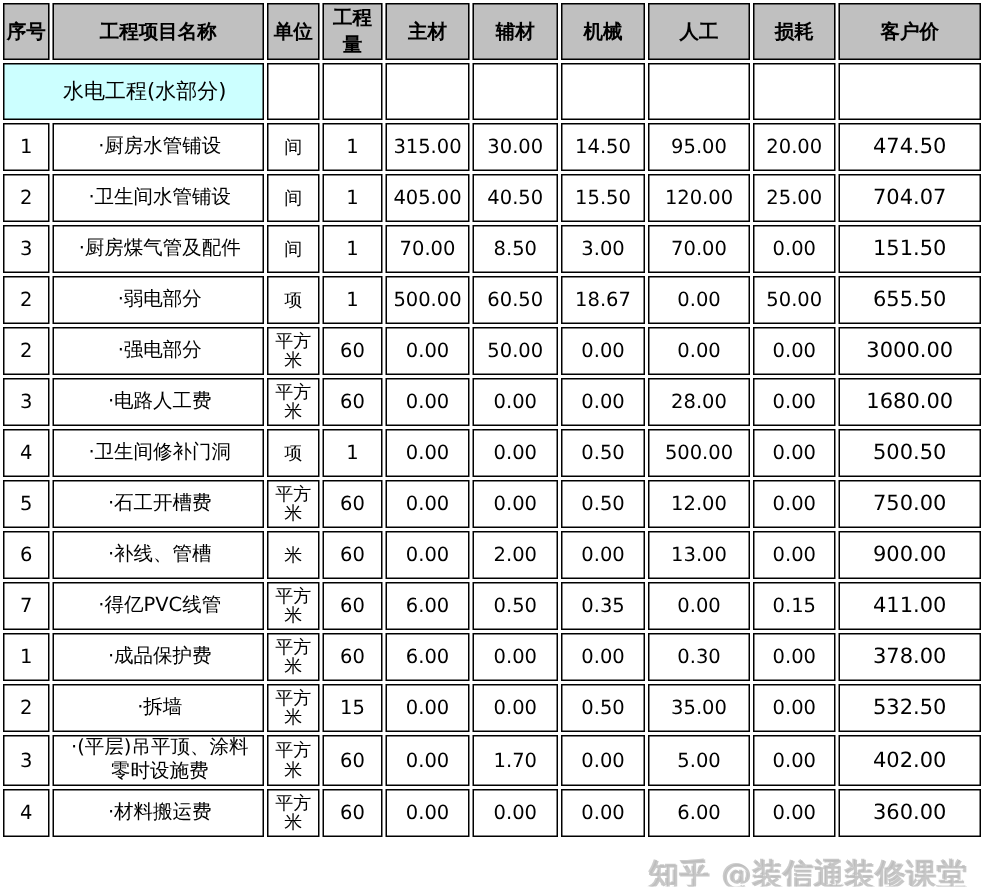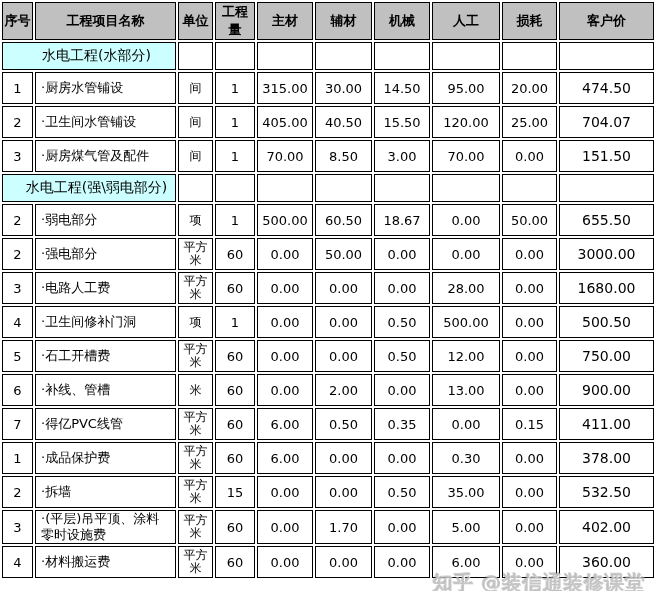--- a/index.html
+++ b/index.html
@@ -31,27 +31,27 @@
     background:#fff;
     overflow:hidden;
   }
   th{
     background:var(--header-bg);
     font-weight:bold;
     height:26px;
     font-size:13px;
   }
   td{height:32px;}
-  tr[data-name="section-row"] td{height:28px;padding-left:15px;}
+  tr[data-name="section-row"] td{height:38px;padding-left:15px;}
   .section-title{
     background:var(--section-bg);
     font-size:14px;
   }
   .col-name{
-    text-align:left;
+    text-align:center;
     padding:0 3px 0 5px;
     line-height:16px;
   }
   .col-unit{
     font-size:12px;
     line-height:13px;
     padding:1px 0;
   }
   .col-price{
     font-weight:normal;
@@ -142,31 +142,20 @@
         <td class="col-name" data-name="cell-name">·厨房煤气管及配件</td>
         <td class="col-unit" data-name="cell-unit">间</td>
         <td class="col-qty" data-name="cell-qty">1</td>
         <td class="col-main" data-name="cell-main">70.00</td>
         <td class="col-aux" data-name="cell-aux">8.50</td>
         <td class="col-mach" data-name="cell-mach">3.00</td>
         <td class="col-labor" data-name="cell-labor">70.00</td>
         <td class="col-loss" data-name="cell-loss">0.00</td>
         <td class="col-price" data-name="cell-price">151.50</td>
       </tr>
-      <tr data-name="section-row">
-        <td colspan="2" class="section-title" data-name="section-title-1">水电工程(强\弱电部分)</td>
-        <td data-name="empty-cell"></td>
-        <td data-name="empty-cell"></td>
-        <td data-name="empty-cell"></td>
-        <td data-name="empty-cell"></td>
-        <td data-name="empty-cell"></td>
-        <td data-name="empty-cell"></td>
-        <td data-name="empty-cell"></td>
-        <td data-name="empty-cell"></td>
-      </tr>
       <tr data-name="item-row">
         <td class="col-no" data-name="cell-no">2</td>
         <td class="col-name" data-name="cell-name">·弱电部分</td>
         <td class="col-unit" data-name="cell-unit">项</td>
         <td class="col-qty" data-name="cell-qty">1</td>
         <td class="col-main" data-name="cell-main">500.00</td>
         <td class="col-aux" data-name="cell-aux">60.50</td>
         <td class="col-mach" data-name="cell-mach">18.67</td>
         <td class="col-labor" data-name="cell-labor">0.00</td>
         <td class="col-loss" data-name="cell-loss">50.00</td>

